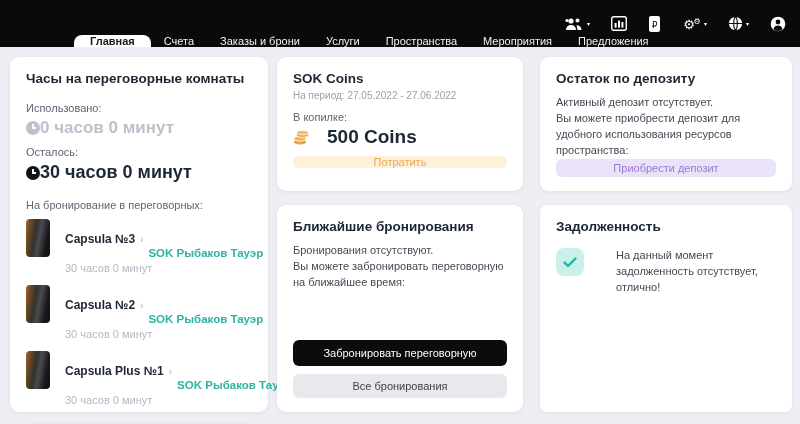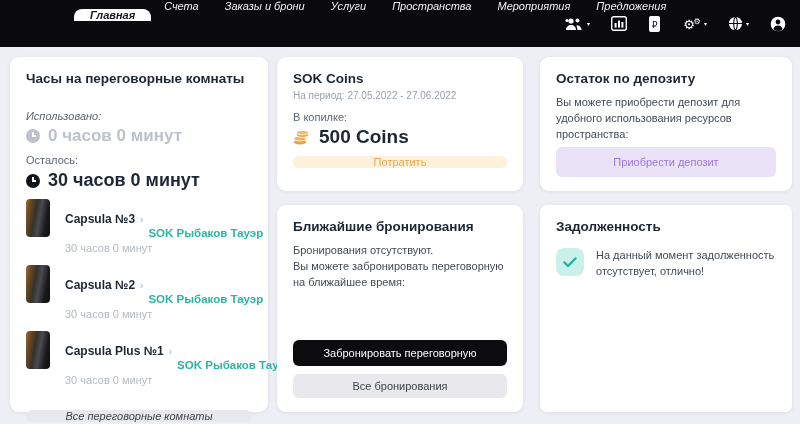--- a/index.html
+++ b/index.html
@@ -10,21 +10,21 @@
     color:#222b36;
     position:relative;
   }
 
   
   .topbar {
     position:absolute; left:0; top:0; width:800px; height:47px;
     background:#0a0a0c;
     display:flex; align-items:stretch;
   }
-  .tabs { display:flex; align-items:flex-start; margin-left:74px;font-style:italic; }
+  .tabs { display:flex; align-items:flex-end; margin-left:74px; }
   .tab {
     display:flex; align-items:center;
     padding:0 13px; font-size:11px; color:#f2f2f4;
     cursor:pointer; white-space:nowrap;
   }
   .tab.active {
     background:#ffffff; color:#16181c;
     border-radius:8px 8px 0 0;
     margin-top:9px; padding:0 16px; font-weight:bold;
   }
@@ -48,21 +48,21 @@
   #card-hours  { left:10px;  top:57px; width:258px; height:355px; }
   #card-coins  { left:277px; top:57px; width:246px; height:134px; }
   #card-book   { left:277px; top:205px; width:246px; height:207px; }
   #card-depo   { left:540px; top:57px; width:252px; height:134px; }
   #card-debt   { left:540px; top:205px; width:252px; height:207px;border-radius:7px; }
 
   .muted-label { font-size:11px; color:#5d6673; }
   .small-grey  { font-size:10px; color:#9aa1ab; }
 
   
-  .hours-row { display:flex; align-items:center; gap:8px; margin-top:4px; }
+  .hours-row { display:flex; align-items:center; margin-top:4px; }
   .hours-used  { font-size:17px; font-weight:bold; color:#bcc2cb; }
   .hours-left  { font-size:18px; font-weight:bold; color:#1d2633; }
   .clock { width:14px; height:14px; border-radius:50%; position:relative; flex:0 0 auto; }
   .clock.grey  { background:#bcc2cb; }
   .clock.black { background:#101318; }
   .clock::after {
     content:""; position:absolute; left:6px; top:3px;
     width:2px; height:5px; background:#ffffff;
   }
   .clock::before {
@@ -85,36 +85,36 @@
     border:none; border-radius:6px; font-family:inherit;
     font-size:11px; cursor:pointer; width:100%;
     display:flex; align-items:center; justify-content:center;
   }
   .btn-grey  { background:#e9e9ed; color:#3c434c; height:24px; }
   .btn-black { background:#0c0c0e; color:#ffffff; height:26px; }
   .btn-cream { background:#fdf1da; color:#e9a94d; height:26px; }
   .btn-purple{ background:#eae3f8; color:#9a76d6; height:30px; }
 
   
-  .coins-row { display:flex; align-items:center; gap:8px; margin-top:3px; }
+  .coins-row { display:flex; align-items:center; gap:16px; margin-top:3px; }
   .coins-val { font-size:19px; font-weight:bold; color:#1d2633; }
   .coins-bar { height:4px; border-radius:2px; background:#e8a33d; margin-top:9px; }
 
   
   .body-text { font-size:11px; color:#434b56; line-height:1.45; margin-top:9px; }
 
   
   .debt-row { display:flex; gap:12px; margin-top:14px; align-items:flex-start; }
   .check-badge {
     width:28px; height:28px; border-radius:8px; background:#c9f0e9;
     display:flex; align-items:center; justify-content:center; flex:0 0 auto;
   }
   .mt-auto { margin-top:auto; }
   .mt-4 { margin-top:4px; } .mt-8 { margin-top:8px; } .mt-10 { margin-top:10px; }
-  .mt-12 { margin-top:24px;font-style:italic; }
+  .mt-12 { margin-top:16px; }
 </style>
 </head>
 <body>
 
 <div class="topbar">
   <div class="tabs">
     <div class="tab active">Главная</div>
     <div class="tab">Счета</div>
     <div class="tab">Заказы и брони</div>
     <div class="tab">Услуги</div>
@@ -179,20 +179,21 @@
     <span class="clock grey"></span>
     <span class="hours-used">0 часов 0 минут</span>
   </div>
 
   <div class="muted-label mt-8">Осталось:</div>
   <div class="hours-row">
     <span class="clock black"></span>
     <span class="hours-left">30 часов 0 минут</span>
   </div>
 
+  <div class="muted-label mt-12">На бронирование в переговорных:</div>
 
   <div class="rooms">
     <div class="room">
       <div class="room-thumb"></div>
       <div>
         <div class="room-line">
           <span class="room-name">Capsula №3</span>
           <span class="room-chev">›</span>
           <span class="room-link">SOK Рыбаков Тауэр</span>
         </div>
@@ -249,28 +250,29 @@
     <div>Бронирования отсутствуют.</div>
     <div>Вы можете забронировать переговорную на ближайшее время:</div>
   </div>
   <button class="btn btn-black mt-auto">Забронировать переговорную</button>
   <button class="btn btn-grey mt-8">Все бронирования</button>
 </div>
 
 <div class="card" id="card-depo">
   <div class="card-title">Остаток по депозиту</div>
   <div class="body-text">
+    <div>Активный депозит отсутствует.</div>
     <div>Вы можете приобрести депозит для удобного использования ресурсов пространства:</div>
   </div>
   <button class="btn btn-purple mt-auto">Приобрести депозит</button>
 </div>
 
 <div class="card" id="card-debt">
   <div class="card-title">Задолженность</div>
   <div class="debt-row">
     <div class="check-badge">
       <svg width="14" height="11" viewBox="0 0 14 11">
         <path d="M1.5 5.5 L5 9 L12.5 1.5" stroke="#1fb4a2" stroke-width="2.4" fill="none" stroke-linecap="round" stroke-linejoin="round"></path>
       </svg>
     </div>
-    <div class="body-text" style="margin-top:0;">На данный момент задолженность отсутствует, отлично!</div>
+    <div class="body-text" style="margin-top:0;margin-left:20px;">На данный момент задолженность отсутствует, отлично!</div>
   </div>
 </div>
 
 </body></html>

